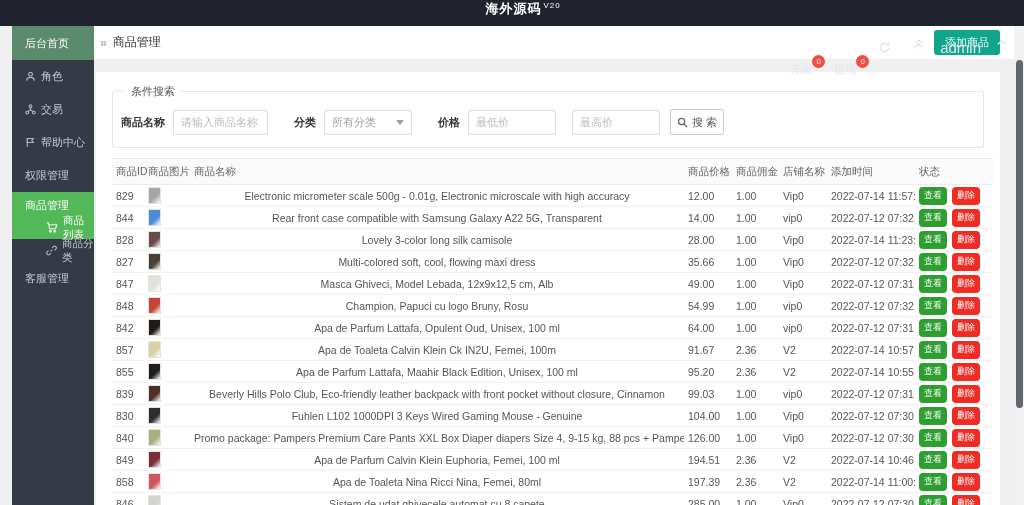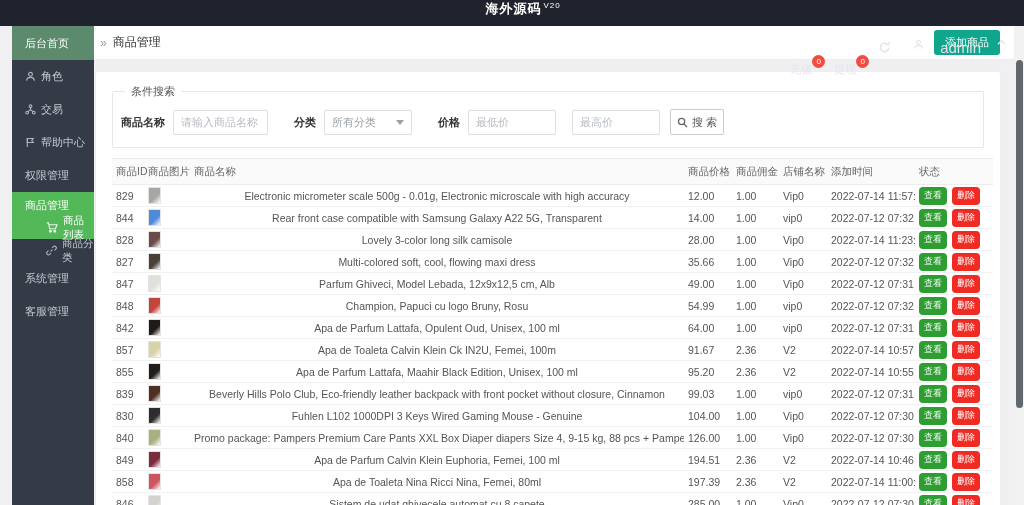--- a/index.html
+++ b/index.html
@@ -186,23 +186,20 @@
     </div>
     <div class="side-item sub">
       <span class="sicon">
         <svg width="11" height="11" viewBox="0 0 12 12" fill="none" stroke="currentColor" stroke-width="1.2">
           <path d="M5 7 7 5"></path>
           <path d="M6.6 3.2 8 1.8a1.9 1.9 0 0 1 2.7 2.7L9.3 5.9"></path>
           <path d="M5.4 8.8 4 10.2a1.9 1.9 0 0 1-2.7-2.7l1.4-1.4"></path>
         </svg>
       </span>
       <span>商品分类</span>
-    </div>
-    <div class="side-item">
-      <span>系统管理</span>
     </div>
     <div class="side-item">
       <span>客服管理</span>
     </div>
   </div>
 
 <div class="main">
   <div class="page-header">
     <span class="crumb-mark">»</span>
     <span class="crumb">商品管理</span>
@@ -296,21 +293,21 @@
               <td>1.00</td>
               <td>Vip0</td>
               <td>2022-07-12 07:32:26</td>
               <td><button class="act-btn act-view">查看</button><button class="act-btn act-del">删除</button></td>
             </tr>
             <tr>
               <td>847</td>
               <td>
                 <div class="thumb" style="background: linear-gradient(135deg, rgb(226, 224, 220) 60%, rgba(255, 255, 255, 0.333)); border: 1px solid rgb(227, 227, 227);"></div>
               </td>
-              <td class="c-name">Parfum Ghiveci, Model Lebada, 12x9x12,5 cm, Alb</td>
+              <td class="c-name">Masca Ghiveci, Model Lebada, 12x9x12,5 cm, Alb</td>
               <td>49.00</td>
               <td>1.00</td>
               <td>Vip0</td>
               <td>2022-07-12 07:31:58</td>
               <td><button class="act-btn act-view">查看</button><button class="act-btn act-del">删除</button></td>
             </tr>
             <tr>
               <td>848</td>
               <td>
                 <div class="thumb" style="background: linear-gradient(135deg, rgb(196, 68, 58) 60%, rgba(255, 255, 255, 0.333)); border: 1px solid rgb(227, 227, 227);"></div>

